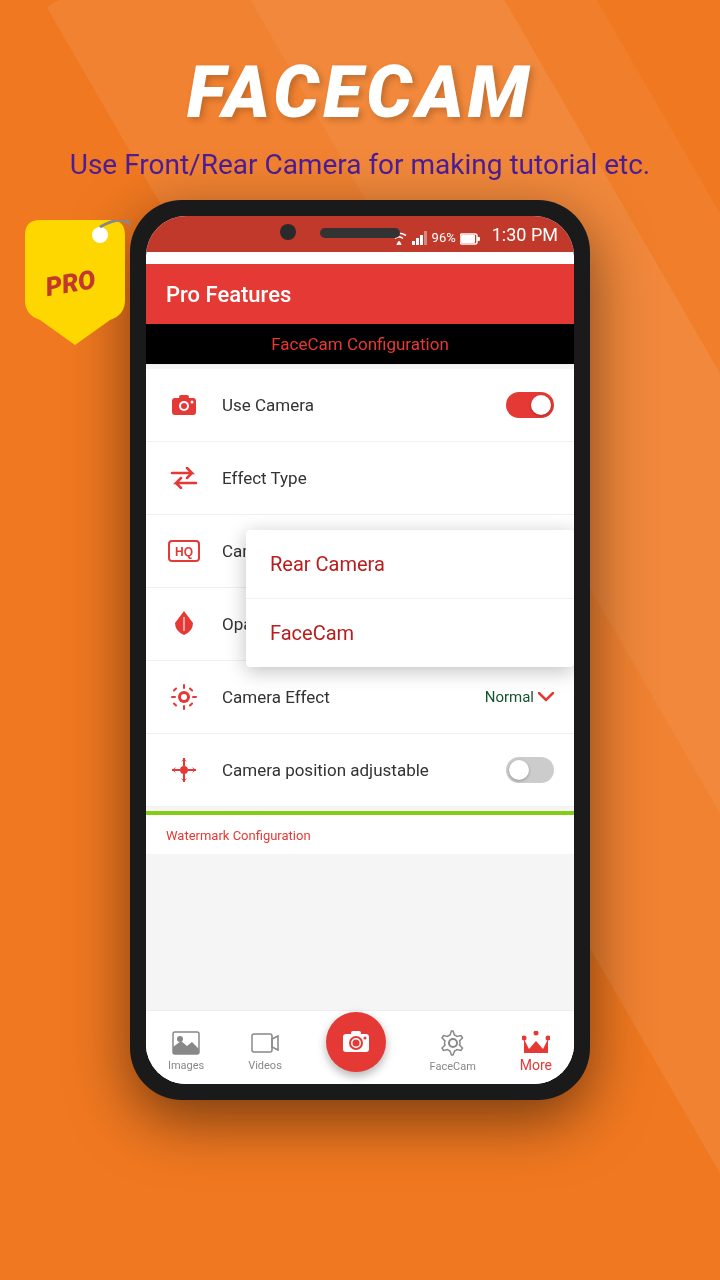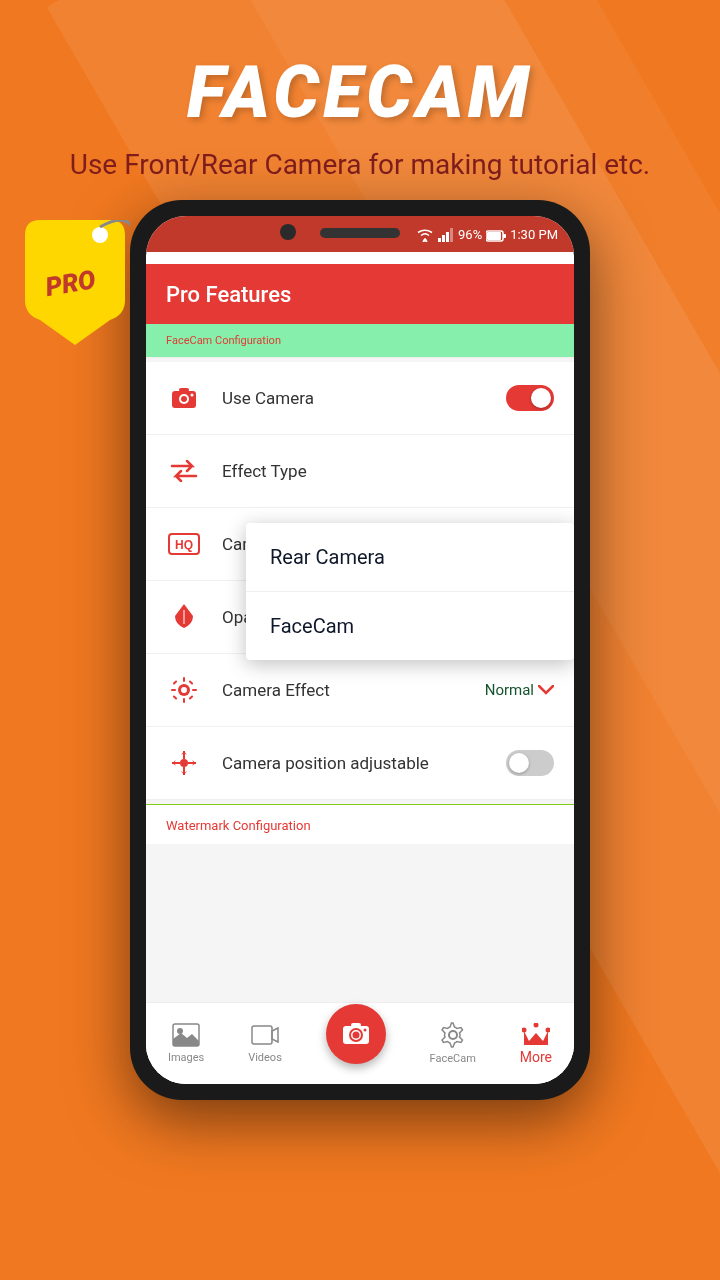--- a/index.html
+++ b/index.html
@@ -48,21 +48,21 @@
     .app-title {
       font-size: 72px;
       font-weight: 900;
       color: white;
       letter-spacing: 4px;
       font-style: italic;
       text-shadow: 3px 3px 6px rgba(0,0,0,0.2);
     }
     .app-subtitle {
       font-size: 28px;
-      color: #7f1d1d;
+      color: #4c1d95;
       margin-top: 12px;
       line-height: 1.3;
       font-weight: 400;
     }
 
     
     .pro-badge {
       position: absolute;
       top: 220px;
       left: 20px;
@@ -147,25 +147,26 @@
       align-items: center;
       padding: 0 20px;
     }
     .app-bar-title {
       color: white;
       font-size: 22px;
       font-weight: 500;
     }
 
     .section-header {
-      background: #86efac;
+      background: #000000;
       padding: 10px 20px;
       color: #e53935;
-      font-size: 11px;
+      font-size: 17px;
       border-bottom: 1px solid #eee;
+      text-align: center;
     }
 
     .settings-list {
       background: white;
       margin-top: 4px;
     }
 
     .settings-item {
       display: flex;
       align-items: center;
@@ -225,21 +226,21 @@
       right: 0;
       left: 100px;
       background: white;
       border-radius: 4px;
       box-shadow: 0 4px 20px rgba(0,0,0,0.25);
       z-index: 20;
     }
     .dropdown-item {
       padding: 22px 24px;
       font-size: 20px;
-      color: #0f172a;
+      color: #b91c1c;
       border-bottom: 1px solid #f0f0f0;
     }
     .dropdown-item:last-child {
       border-bottom: none;
     }
 
     
     .toggle-on {
       width: 48px;
       height: 26px;
@@ -255,21 +256,21 @@
       width: 20px;
       height: 20px;
       background: white;
       border-radius: 50%;
       box-shadow: 0 1px 3px rgba(0,0,0,0.3);
     }
 
     
     .bottom-nav {
       position: absolute;
-      bottom: 12px;
+      bottom: 4px;
       left: 0;
       right: 0;
       height: 82px;
       background: white;
       display: flex;
       align-items: center;
       justify-content: space-around;
       border-top: 1px solid #eee;
     }
     .nav-item {
@@ -359,21 +360,21 @@
             <rect x="8" y="4" width="3" height="10" fill="white"></rect>
             <rect x="12" y="0" width="3" height="14" fill="white" opacity="0.4"></rect>
           </svg>
           <span style="color:white;font-size:13px;">96%</span>
 
           <svg width="20" height="12" viewBox="0 0 20 12">
             <rect x="0" y="1" width="17" height="10" rx="2" stroke="white" stroke-width="1.5" fill="none"></rect>
             <rect x="1" y="2" width="14" height="8" rx="1" fill="white"></rect>
             <rect x="17" y="4" width="3" height="4" rx="1" fill="white"></rect>
           </svg>
-          <span style="color:white;font-size:13px;margin-left:0;">1:30 PM</span>
+          <span style="color:white;font-size:18px;margin-left:8px;">1:30 PM</span>
         </div>
       </div>
 
       <div class="screen-inner">
 
         <div class="app-bar">
           <span class="app-bar-title">Pro Features</span>
         </div>
 
         <div class="main-content">
@@ -482,21 +483,21 @@
                   <line x1="2" y1="14" x2="10" y2="14" stroke="#e53935" stroke-width="2"></line>
                   <line x1="18" y1="14" x2="26" y2="14" stroke="#e53935" stroke-width="2"></line>
                 </svg>
               </div>
               <span class="settings-label">Camera position adjustable</span>
               <div class="toggle"></div>
             </div>
 
           </div>
 
-          <div style="background:white; margin-top:4px; padding:10px 20px; border-top:1px solid #84cc16;">
+          <div style="background:white; margin-top:4px; padding:10px 20px; border-top:4px solid #84cc16;">
             <span style="color:#e53935; font-size:13px;">Watermark Configuration</span>
           </div>
 
         </div>
 
         <div class="bottom-nav">
           <div class="nav-item">
             <svg width="28" height="24" viewBox="0 0 28 24">
               <rect x="1" y="1" width="26" height="22" rx="2" stroke="#888" stroke-width="1.5" fill="none"></rect>
               <circle cx="8" cy="8" r="3" fill="#888"></circle>

